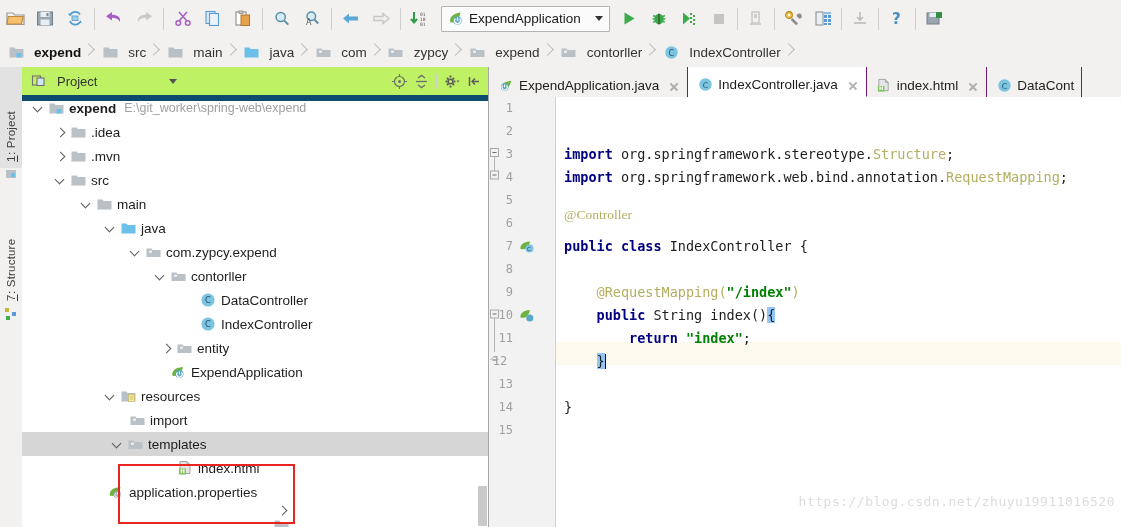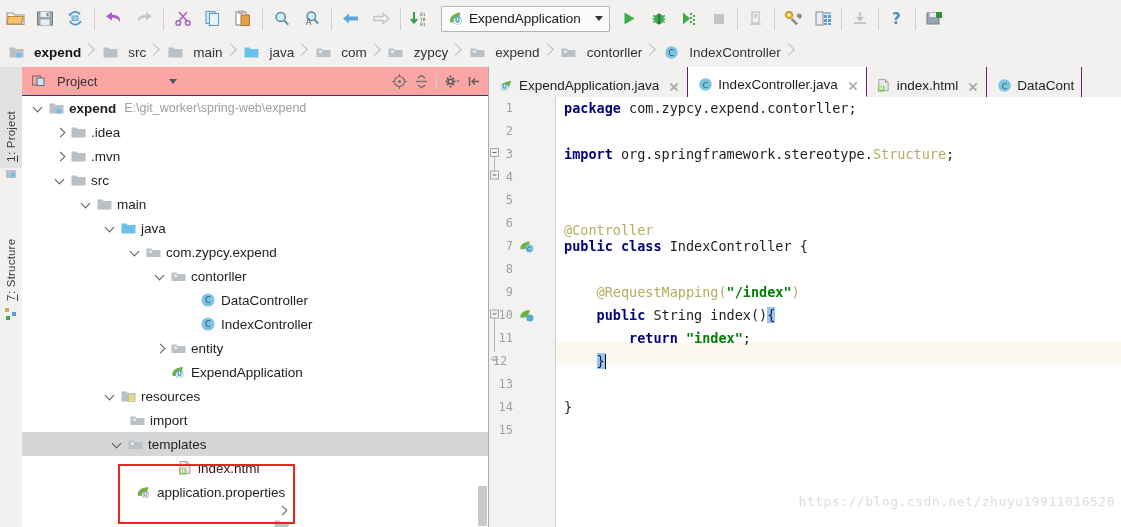--- a/index.html
+++ b/index.html
@@ -76,21 +76,21 @@
   }
   .vtab.active{background:#e2e2e2;}
   .vtab .vnum{text-decoration:underline;}
 
   
   .project{
     position:absolute;left:22px;top:67px;width:466px;height:460px;
     background:#ffffff;border-right:1px solid #a8a8a8;
   }
   .project-head{
-    height:28px;background:#fca5a5;border-bottom:1px solid #0c4a6e;
+    height:28px;background:#bef264;border-bottom:6px solid #0c4a6e;
     display:flex;align-items:center;padding:0 4px 0 8px;
   }
   .ph-title{font-size:13px;color:#333;margin-left:6px;}
   .ph-caret{
     width:0;height:0;border-left:4px solid transparent;border-right:4px solid transparent;
     border-top:5px solid #555;margin-left:72px;
   }
   .ph-tools{margin-left:auto;display:flex;align-items:center;gap:2px;}
   .ph-btn{width:20px;height:20px;display:flex;align-items:center;justify-content:center;}
   .ph-sep{width:1px;height:15px;background:#cfcfcf;margin:0 3px;}
@@ -675,21 +675,21 @@
       <div class="row" style="padding-left:178px;">
         <span class="ricon">
             <svg width="16" height="16" viewBox="0 0 16 16">
               <circle cx="8" cy="8" r="6.6" fill="#7cc4e0"></circle>
               <text x="5" y="11.2" font-size="8.4" font-family="DejaVu Sans, sans-serif" fill="#1f4f6b">C</text>
             </svg>
           </span>
         <span class="rlabel">IndexController</span>
       </div>
 
-      <div class="row" style="padding-left:132px;">
+      <div class="row" style="padding-left:132px;margin-left:6px;">
         <span class="twisty closed"></span>
         <span class="ricon">
             <svg width="15" height="13" viewBox="0 0 15 13">
               <path d="M.5 2.5h5l1.2 1.5H14.5v7H.5z" fill="#b9c0c6"></path>
               <rect x="3" y="4.5" width="3" height="2.4" fill="#e9ecee"></rect>
             </svg>
           </span>
         <span class="rlabel">entity</span>
       </div>
 
@@ -745,21 +745,21 @@
             <svg width="16" height="16" viewBox="0 0 16 16">
               <path d="M3 1.5h7l3 3v9H3z" fill="#e6e6e6" stroke="#9a9a9a" stroke-width=".9"></path>
               <path d="M10 1.5v3h3" fill="#cfcfcf" stroke="#9a9a9a" stroke-width=".9"></path>
               <rect x="2" y="8.5" width="7" height="6" fill="#7ec45a"></rect>
               <text x="3.3" y="13.3" font-size="5.6" font-weight="bold" font-family="DejaVu Sans, sans-serif" fill="#fff">H</text>
             </svg>
           </span>
         <span class="rlabel">index.html</span>
       </div>
 
-      <div class="row" style="padding-left:114px;">
+      <div class="row" style="padding-left:86px;">
         <span class="ricon">
             <svg width="16" height="16" viewBox="0 0 16 16">
               <path d="M2 11.5C1 8.5 3.5 3.5 12.5 3c0 0-1 5.6-4.2 7.8-2.3 1.6-5.8 1.1-6.3.7z" fill="#6db33f"></path>
               <circle cx="9.3" cy="10.4" r="3.6" fill="#9aa7b0" opacity=".9"></circle>
               <path d="M9.3 8.2v2.4" stroke="#fff" stroke-width="1"></path>
               <path d="M7.6 9a2.5 2.5 0 1 0 3.5 0" fill="none" stroke="#fff" stroke-width="1"></path>
             </svg>
           </span>
         <span class="rlabel">application.properties</span>
       </div>
@@ -878,25 +878,25 @@
               <rect x="1.5" y="2" width="8" height="8" fill="none" stroke="#a8a8a8" stroke-width="1"></rect>
               <path d="M3.5 6h4" stroke="#6f6f6f" stroke-width="1"></path>
               <path d="M5.5 10v34" stroke="#b4b4b4" stroke-width="1"></path>
               <path d="M1.5 52l4-4 4 4" fill="none" stroke="#a8a8a8" stroke-width="1"></path>
               <path d="M3.5 52h4" stroke="#6f6f6f" stroke-width="1"></path>
             </svg>
         </span>
       </div>
 
       <div class="code-lines">
-        <div class="cl" style="top:0px;"><span class="kw">package</span> com.zypcy.expend.contorller;</div>
         <div class="cl" style="top:23px;"></div>
         <div class="cl" style="top:46px;"><span class="kw">import</span> org.springframework.stereotype.<span class="cls">Structure</span>;</div>
+        <div class="cl" style="top:69px;"><span class="kw">import</span> org.springframework.web.bind.annotation.<span class="cls">RequestMapping</span>;</div>
         <div class="cl" style="top:92px;"></div>
-        <div class="cl" style="top:122px;"><span class="anno">@Controller</span></div>
+        <div class="cl" style="top:106px;font-family:Liberation Serif, serif;"><span class="anno">@Controller</span></div>
         <div class="cl" style="top:138px;"><span class="kw">public class</span> IndexController {</div>
         <div class="cl" style="top:161px;"></div>
         <div class="cl" style="top:184px;">    <span class="anno">@RequestMapping(</span><span class="str">"/index"</span><span class="anno">)</span></div>
         <div class="cl" style="top:207px;">    <span class="kw">public</span> String index()<span class="brace-hl">{</span></div>
         <div class="cl" style="top:230px;">        <span class="kw">return</span> <span class="str">"index"</span>;</div>
         <div class="cl" style="top:253px;">    <span class="brace-hl">}</span><span class="caret"></span></div>
         <div class="cl" style="top:276px;"></div>
         <div class="cl" style="top:299px;">}</div>
         <div class="cl" style="top:322px;"></div>
       </div>

